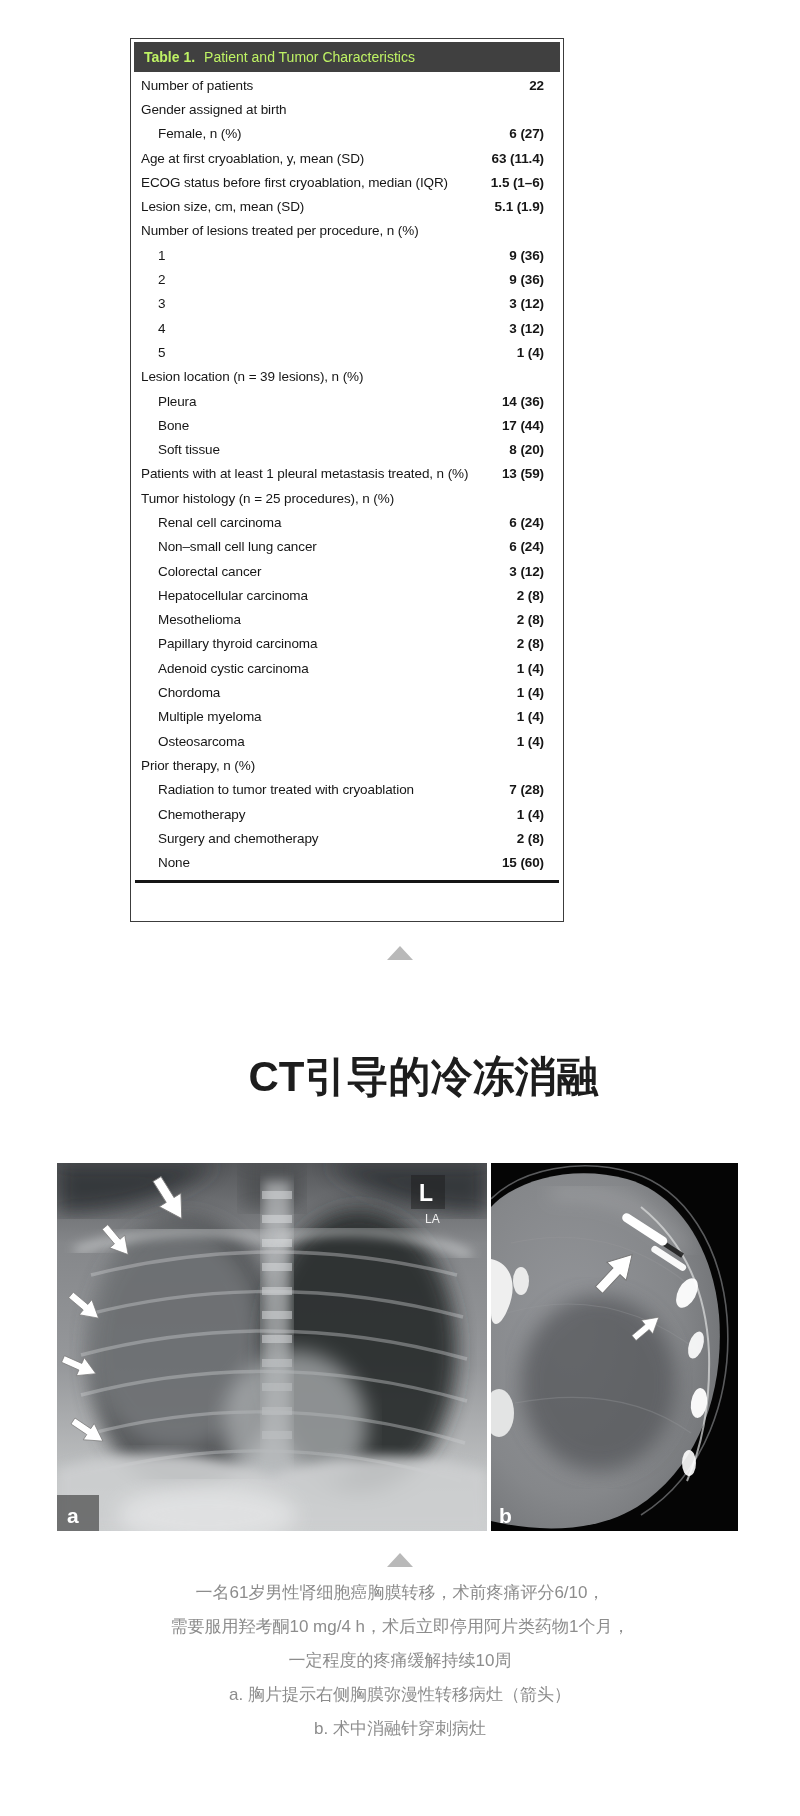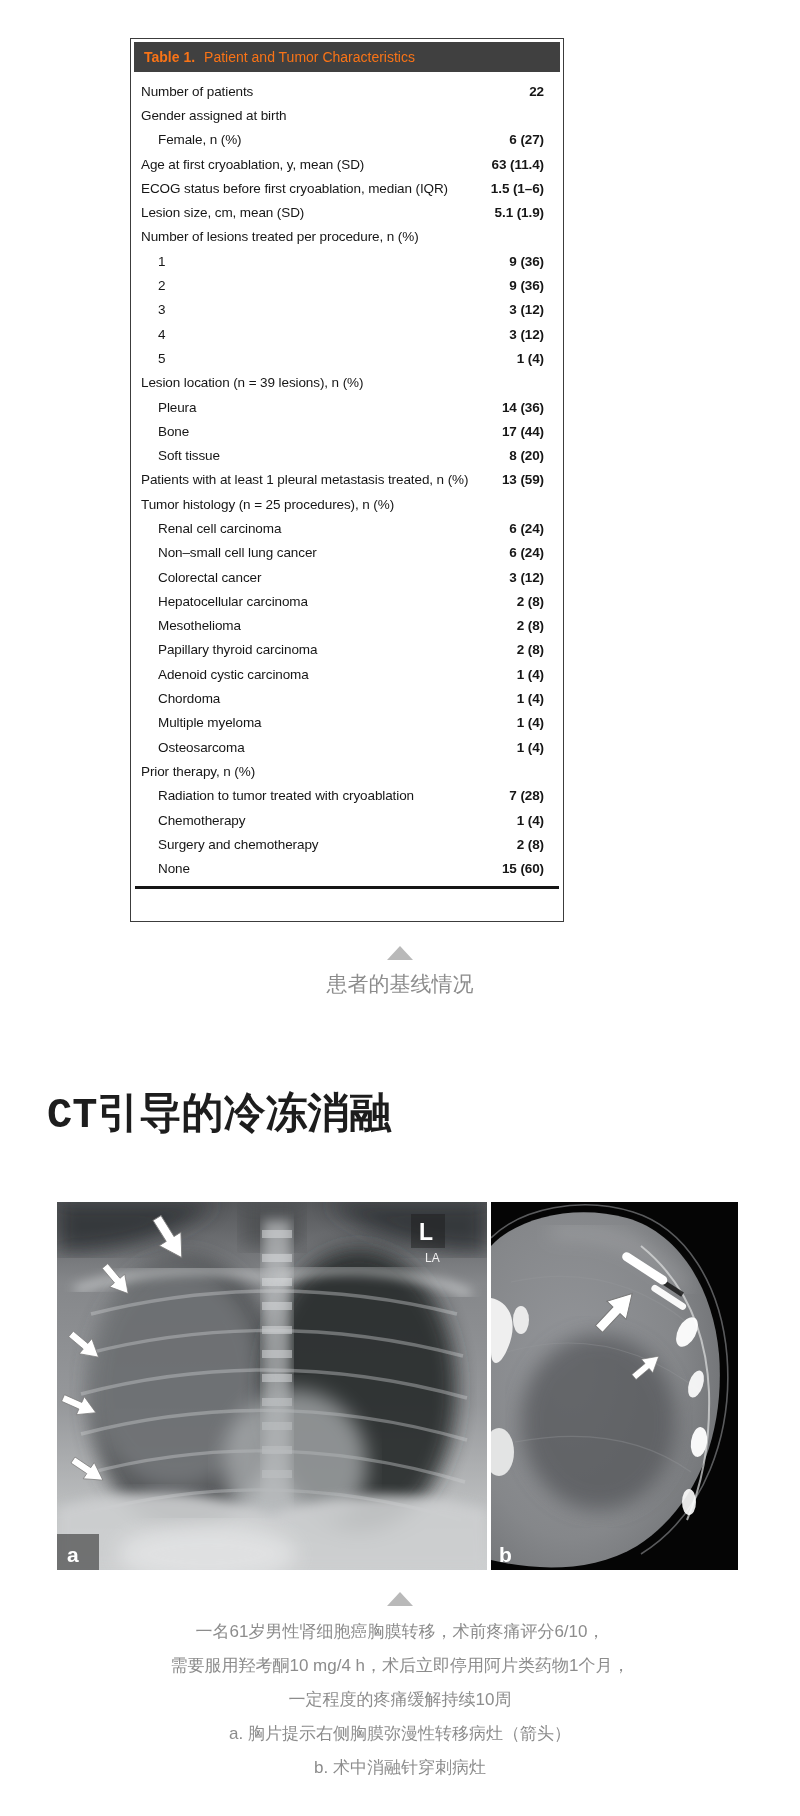--- a/index.html
+++ b/index.html
@@ -11,26 +11,26 @@
     margin:38px 0 0 130px;
     width:434px;height:884px;
     border:1px solid #3c3c3c;
     padding:3px;
     display:flex;flex-direction:column;
     background:#ffffff;
     overflow:hidden;
   }
   .table-header{
     flex:none;height:30px;line-height:30px;
-    background:#404040;color:#f97316;
+    background:#404040;color:#bef264;
     font-size:14px;padding-left:10px;
     white-space:nowrap;
   }
   .table-header .t-bold{font-weight:bold;margin-right:9px;}
-  .table-rows{flex:none;padding-top:7px;}
+  .table-rows{flex:none;padding-top:1px;}
   .trow{
     display:flex;justify-content:space-between;align-items:center;
     height:24.3px;padding:0 16px 0 7px;
     font-size:13.5px;color:#161616;white-space:nowrap;letter-spacing:-0.1px;
   }
   .trow .tlabel{text-align:left;}
   .trow.indent .tlabel{padding-left:17px;}
   .trow .tvalue{text-align:right;font-weight:bold;}
   .table-rule{border-top:3px solid #151515;margin:5px 1px 0 1px;}
 
@@ -41,22 +41,22 @@
     border-right:13px solid transparent;
     border-bottom:14px solid #b9b9b9;
   }
   .cap-text{
     text-align:center;font-size:21px;line-height:30px;color:#8c8c8c;
   }
 
   
   .section-heading{
     margin:92px 0 0 47px;
-    font-family:Liberation Mono, monospace;
-    font-weight:bold;font-size:42px;line-height:50px;color:#1d1d1d;
+    font-family:Liberation Sans, sans-serif;
+    font-weight:bold;font-size:42px;line-height:50px;color:#1d1d1d;text-align:center;
   }
 
   
   .figure{
     margin:61px 0 0 57px;
     width:681px;height:368px;
     display:flex;gap:4px;background:#ffffff;
   }
   .figure svg{display:block;flex:none;}
 
@@ -239,21 +239,20 @@
       <div class="trow indent">
         <span class="tlabel">None</span>
         <span class="tvalue">15 (60)</span>
       </div>
     </div>
   <div class="table-rule"></div>
 </div>
 
 <div>
   <div class="tri"></div>
-  <div class="cap-text">患者的基线情况</div>
 </div>
 
 <h1 class="section-heading">CT引导的冷冻消融</h1>
 
 <div class="figure">
 
   <svg width="430" height="368" viewBox="0 0 430 368">
     <defs>
       <linearGradient id="xbg" x1="0" y1="0" x2="0" y2="1">
         <stop offset="0" stop-color="#55575a"></stop>

